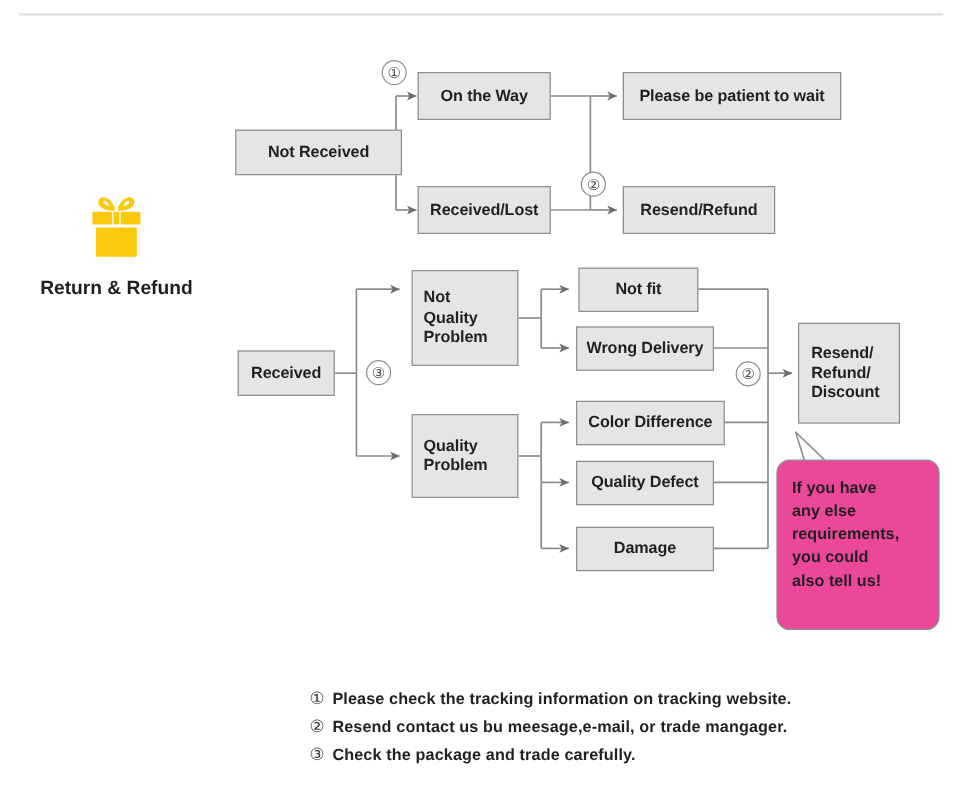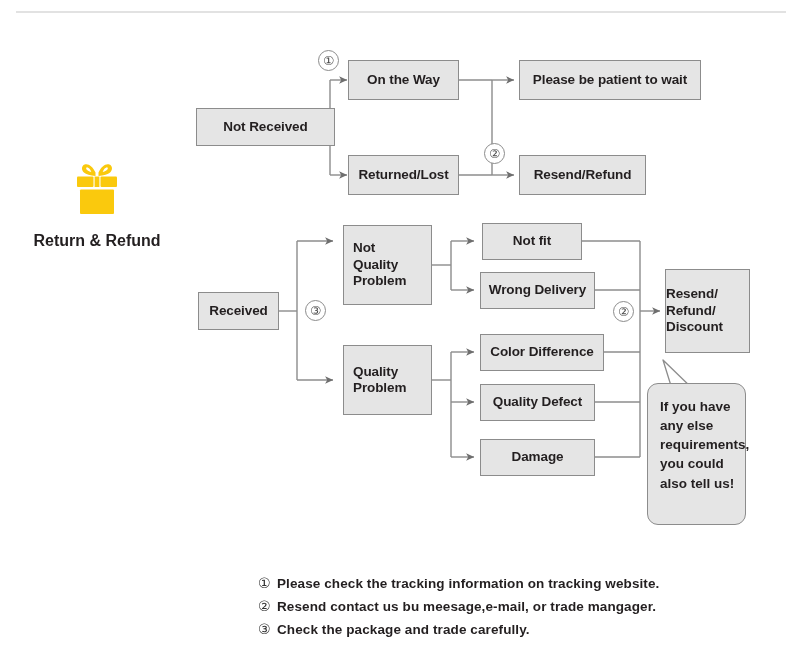--- a/index.html
+++ b/index.html
@@ -88,26 +88,26 @@
     font-size: 16px;
     font-weight: bold;
     color: #231f20;
   }
 
   
   .bubble {
     position: absolute;
     left: 647px;
     top: 383px;
-    width: 99px;
+    width: 136px;
     height: 142px;
     box-sizing: border-box;
     border: 1.3px solid #8c8c8c;
     border-radius: 11px;
-    background: #e5e5e5;
+    background: #ec4899;
     padding: 13px 10px 0 12px;
     font-size: 13.5px;
     font-weight: bold;
     line-height: 1.42;
     color: #231f20;
   }
   .bubble .btxt { white-space: pre-line; }
 
   
   .notes {
@@ -210,21 +210,21 @@
 
   <div class="box center" style="left:196px; top:108px; width:139px; height:38px;">
     <span class="txt">Not Received</span>
   </div>
 
   <div class="box center" style="left:348px; top:60px; width:111px; height:40px;">
     <span class="txt">On the Way</span>
   </div>
 
   <div class="box center" style="left:348px; top:155px; width:111px; height:40px;">
-    <span class="txt">Returned/Lost</span>
+    <span class="txt">Received/Lost</span>
   </div>
 
   <div class="box center" style="left:519px; top:60px; width:182px; height:40px;">
     <span class="txt">Please be patient to wait</span>
   </div>
 
   <div class="box center" style="left:519px; top:155px; width:127px; height:40px;">
     <span class="txt">Resend/Refund</span>
   </div>
 
@@ -256,21 +256,21 @@
   </div>
 
   <div class="box center" style="left:480px; top:384px; width:115px; height:37px;">
     <span class="txt">Quality Defect</span>
   </div>
 
   <div class="box center" style="left:480px; top:439px; width:115px; height:37px;">
     <span class="txt">Damage</span>
   </div>
 
-  <div class="box center" style="left:665px; top:269px; width:85px; height:84px; text-align:left; justify-content:flex-start; ">
+  <div class="box center" style="left:665px; top:269px; width:85px; height:84px; text-align:left; justify-content:flex-start; padding-left:10px;">
     <span class="txt">Resend/
 Refund/
 Discount</span>
   </div>
 
   <div class="marker" style="left:318px; top:50px;">
     <span>①</span>
   </div>
 
   <div class="marker" style="left:484px; top:143px;">

